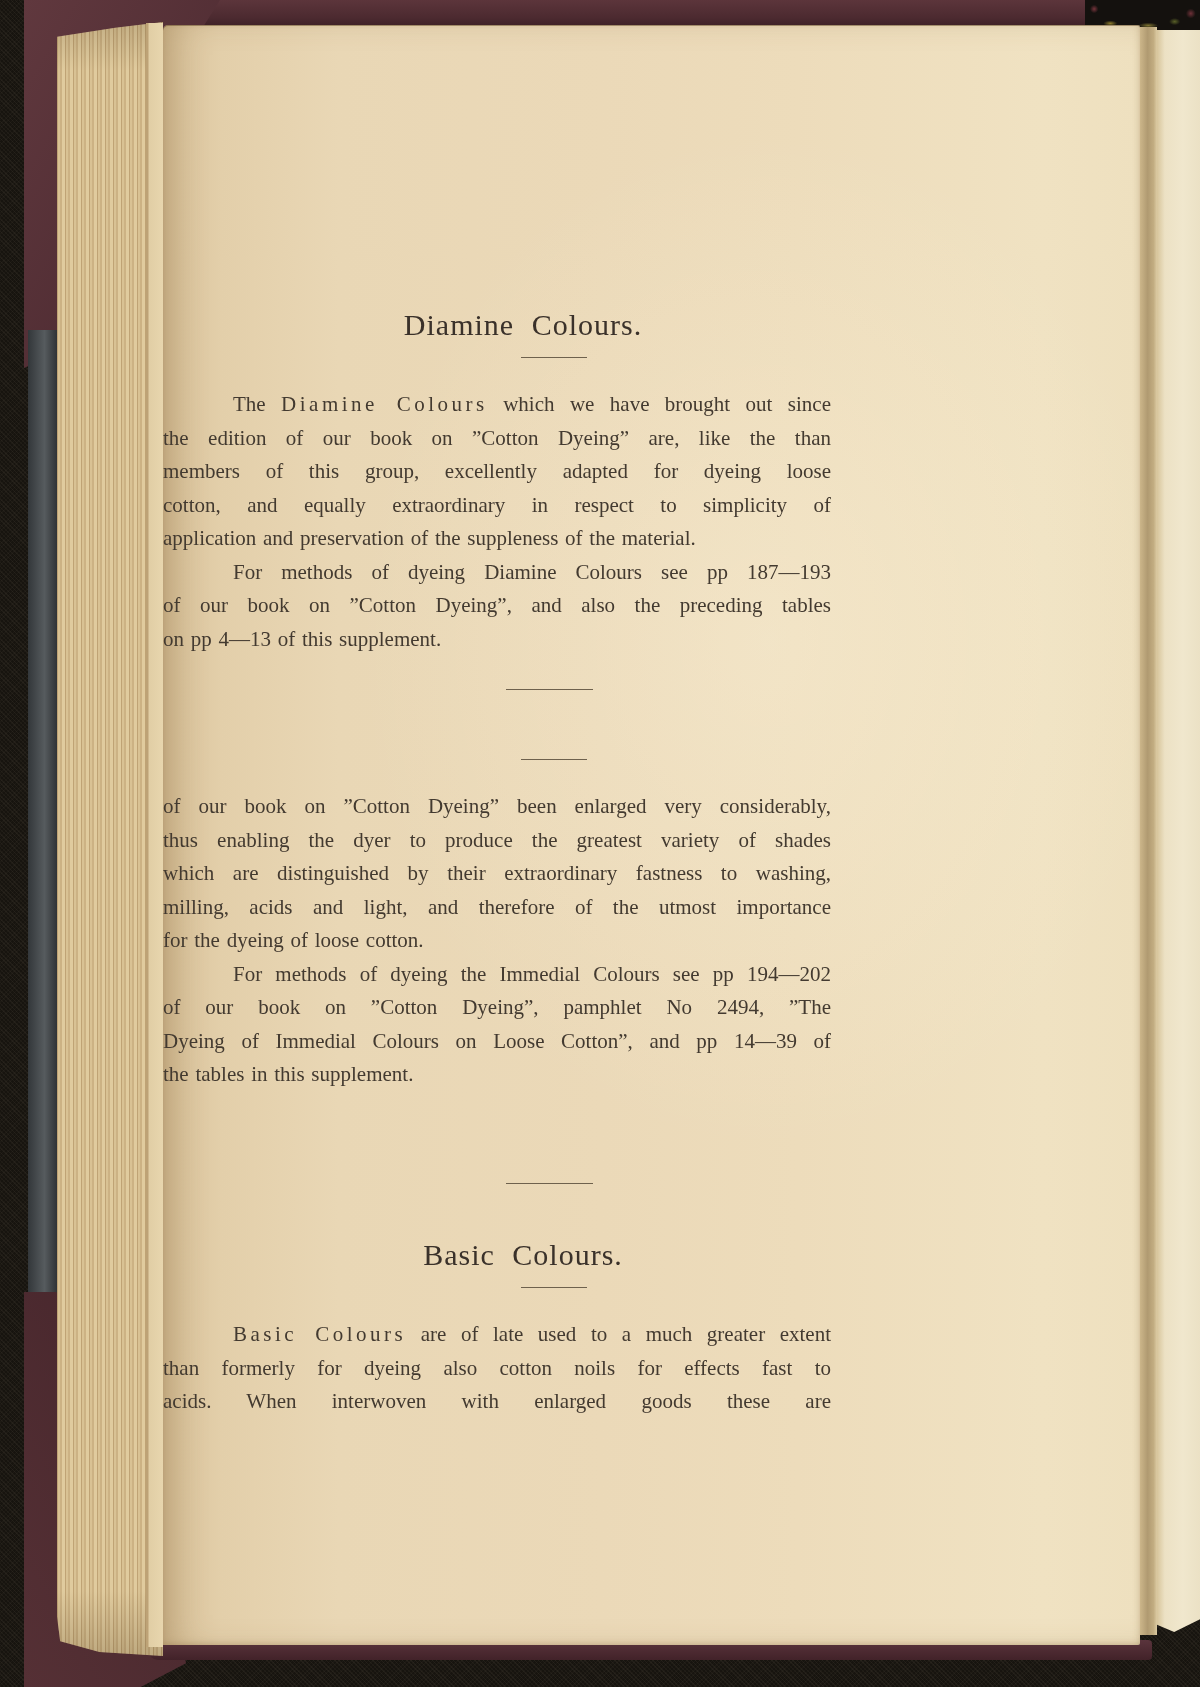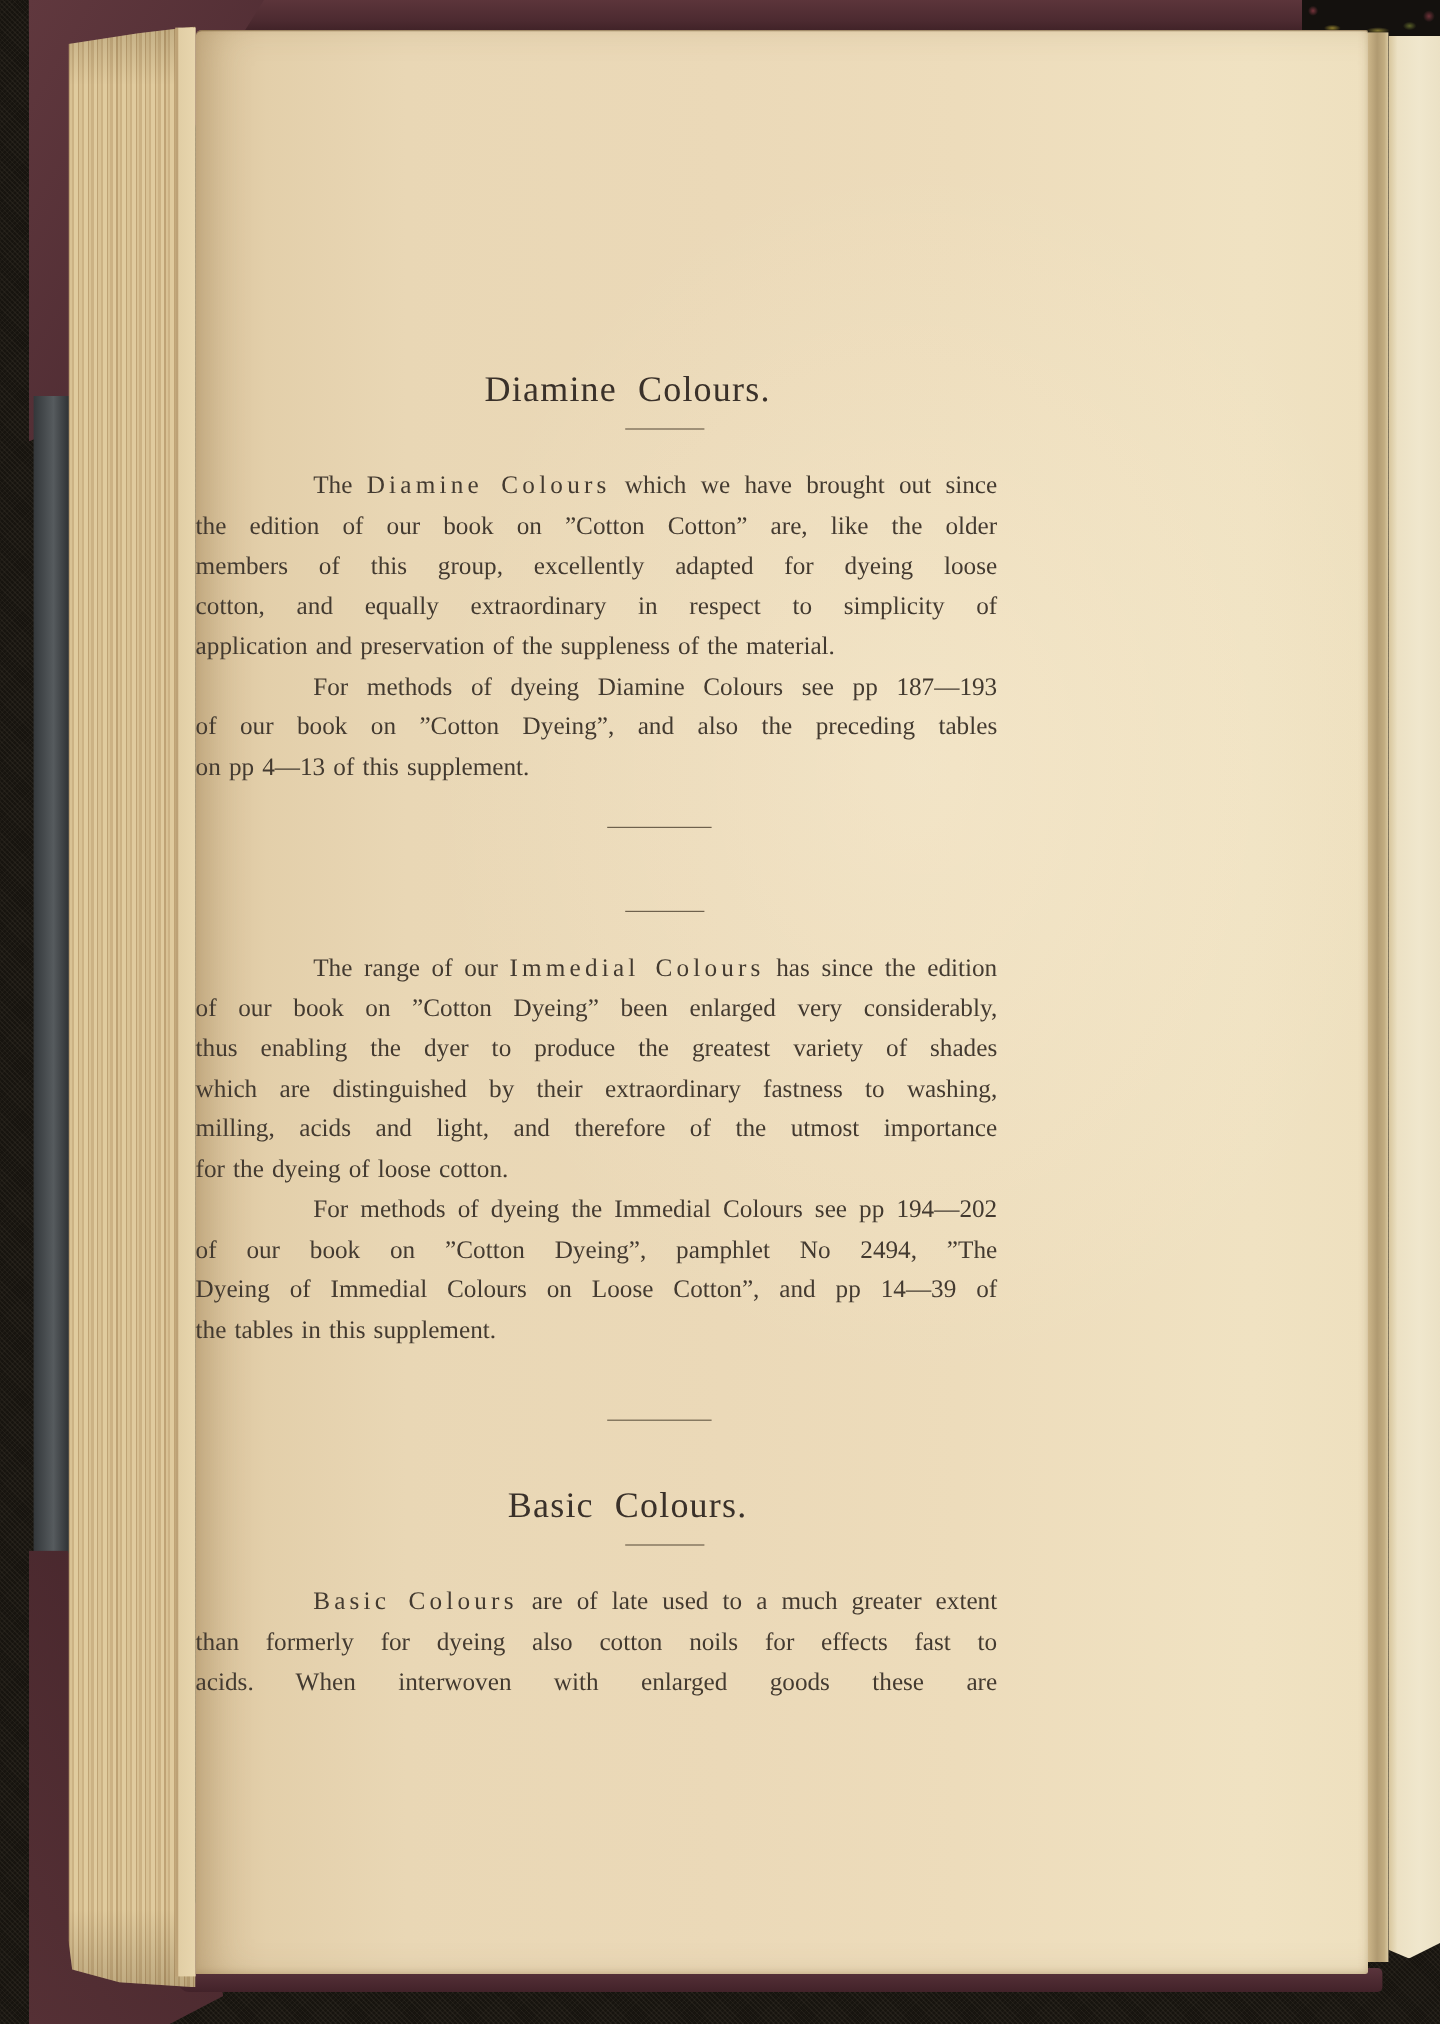--- a/index.html
+++ b/index.html
@@ -64,21 +64,21 @@
 
   .heading{font-size:30px;line-height:40px;text-align:center;padding-left:52px;
     letter-spacing:1px;word-spacing:9px;color:#3a312a;}
   .heading-rule{width:66px;height:1px;background:#6e614d;margin:12px 0 30px 358px;}
   .sec-rule{position:absolute;left:343px;width:87px;height:1px;background:#6e614d;}
   #rule-a{top:664px;} #rule-b{top:1158px;}
 
   .para{margin:0;}
   .line{height:33.5px;line-height:33.5px;font-size:21px;color:#433a30;
     text-align:justify;text-align-last:justify;word-spacing:1.5px;white-space:normal;}
-  .line.first{padding-left:98px;}
+  .line.first{padding-left:70px;}
   .line.last{text-align-last:left;}
   .sp{letter-spacing:3.5px;}
 </style>
 </head>
 <body>
 
 <div id="scene">
   <div class="cover-top"></div>
   <div class="worn-patch"></div>
   <div class="marble"></div>
@@ -91,36 +91,35 @@
   <div class="page-gap"></div>
   <div class="next-page"></div>
 
   <div class="main-page">
     <div class="text-col">
       <section id="sec-0">
           <div class="heading">Diamine Colours.</div>
           <div class="heading-rule"></div>
           <div class="para">
             <div class="line first"><span>The </span><span class="sp">Diamine Colours</span><span> which we have brought out since</span></div>
-            <div class="line"><span>the edition of our book on ”Cotton Cotton” are, like the older</span></div>
+            <div class="line"><span>the edition of our book on ”Cotton Dyeing” are, like the than</span></div>
             <div class="line"><span>members of this group, excellently adapted for dyeing loose</span></div>
             <div class="line"><span>cotton, and equally extraordinary in respect to simplicity of</span></div>
             <div class="line last"><span>application and preservation of the suppleness of the material.</span></div>
           </div>
           <div class="para">
             <div class="line first"><span>For methods of dyeing Diamine Colours see pp 187—193</span></div>
             <div class="line"><span>of our book on ”Cotton Dyeing”, and also the preceding tables</span></div>
             <div class="line last"><span>on pp 4—13 of this supplement.</span></div>
           </div>
         </section>
       <div class="sec-rule" id="rule-a"></div>
       <section id="sec-1">
           <div class="heading-rule"></div>
           <div class="para">
-            <div class="line first"><span>The range of our </span><span class="sp">Immedial Colours</span><span> has since the edition</span></div>
             <div class="line"><span>of our book on ”Cotton Dyeing” been enlarged very considerably,</span></div>
             <div class="line"><span>thus enabling the dyer to produce the greatest variety of shades</span></div>
             <div class="line"><span>which are distinguished by their extraordinary fastness to washing,</span></div>
             <div class="line"><span>milling, acids and light, and therefore of the utmost importance</span></div>
             <div class="line last"><span>for the dyeing of loose cotton.</span></div>
           </div>
           <div class="para">
             <div class="line first"><span>For methods of dyeing the Immedial Colours see pp 194—202</span></div>
             <div class="line"><span>of our book on ”Cotton Dyeing”, pamphlet No 2494, ”The</span></div>
             <div class="line"><span>Dyeing of Immedial Colours on Loose Cotton”, and pp 14—39 of</span></div>

